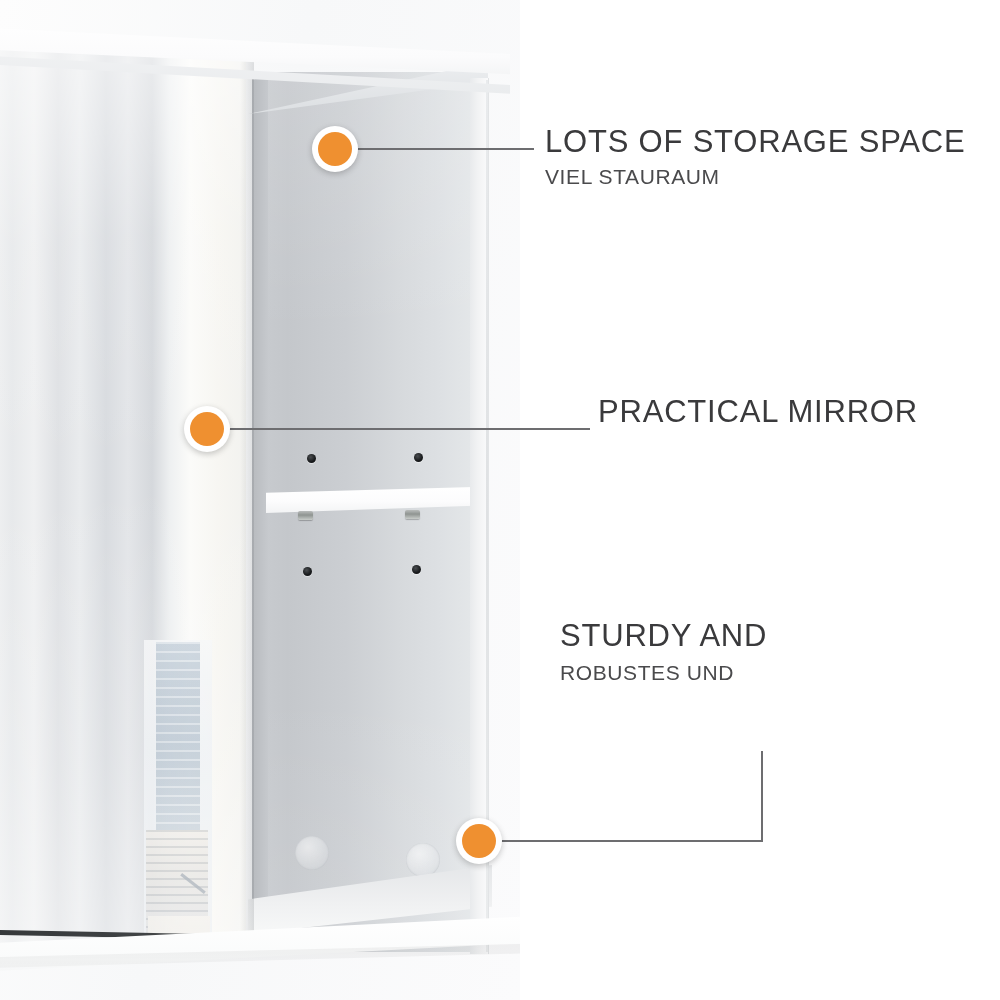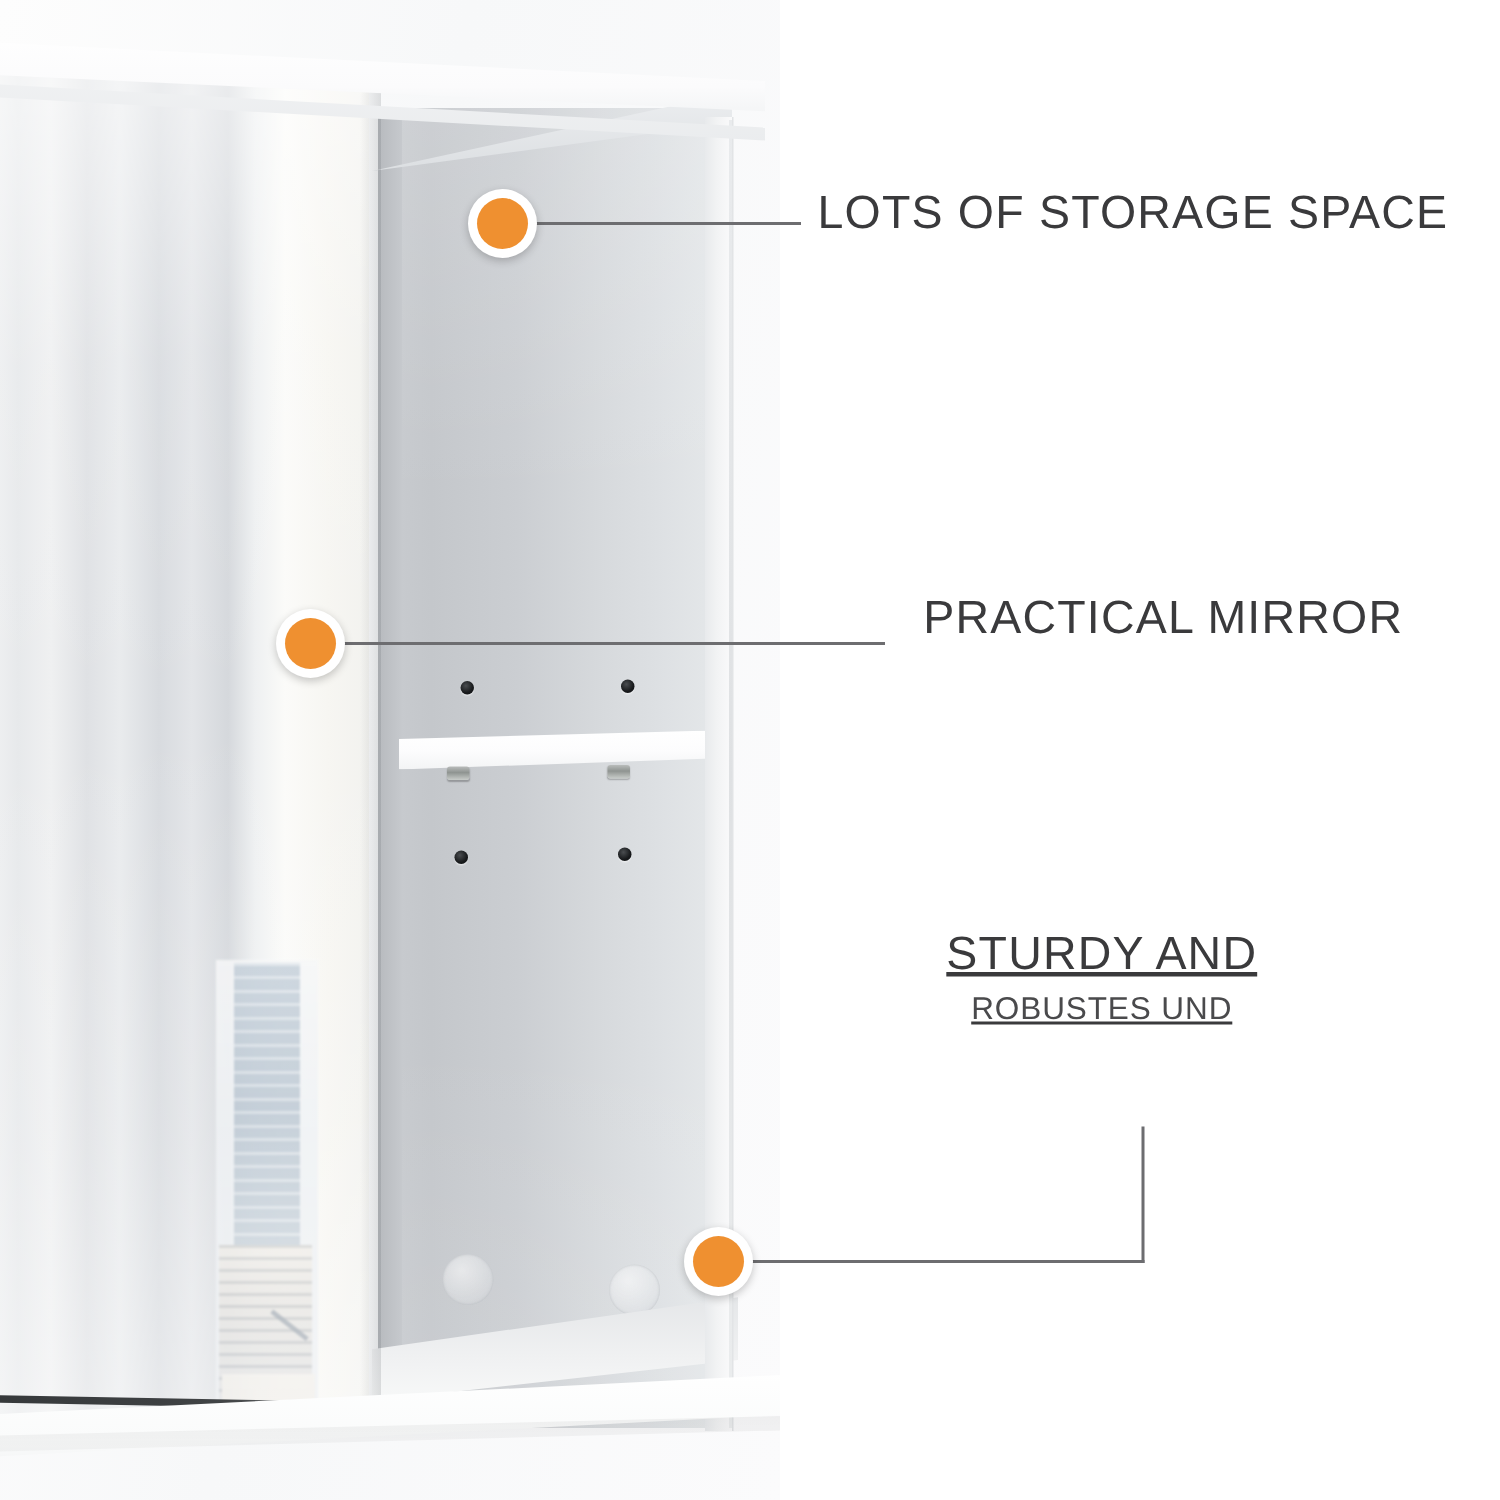--- a/index.html
+++ b/index.html
@@ -347,21 +347,20 @@
   }
   .marker-dot {
     width: 34px;
     height: 34px;
     border-radius: 50%;
     background: #ef9030;
   }
 
   .callout {
     position: absolute;
-    text-align: center;
     color: #3a3a3c;
     line-height: 1.06;
   }
   .callout .title {
     font-size: 31px;
     letter-spacing: 0.8px;
     font-weight: 400;
     white-space: nowrap;
     color: #3a3a3c;
   }
@@ -428,33 +427,34 @@
     <div class="bottom-board"></div>
     <div class="bottom-board-shadow"></div>
   </div>
 
   <div class="connector connector-h" style="left:356px; top:148px; width:178px;"></div>
   <div class="marker" style="left:312px; top:126px;">
     <div class="marker-dot"></div>
   </div>
   <div class="callout" style="left:545px; top:126px; width:410px;">
     <div class="title">LOTS OF STORAGE SPACE</div>
+    <div class="sub">VIEL STAURAUM</div>
   </div>
 
   <div class="connector connector-h" style="left:228px; top:428px; width:362px;"></div>
   <div class="marker" style="left:184px; top:406px;">
     <div class="marker-dot"></div>
   </div>
   <div class="callout" style="left:598px; top:396px; width:355px;">
     <div class="title">PRACTICAL MIRROR</div>
   </div>
 
   <div class="connector connector-h" style="left:500px; top:840px; width:263px;"></div>
   <div class="connector connector-v" style="left:761px; top:751px; height:91px;"></div>
   <div class="marker" style="left:456px; top:818px;">
     <div class="marker-dot"></div>
   </div>
-  <div class="callout" style="left:532px; top:620px; width:405px;text-decoration:underline;">
+  <div class="callout" style="left:560px; top:620px; width:405px;">
     <div class="title two-line">STURDY AND</div>
     <div class="sub two-line">ROBUSTES UND</div>
   </div>
 
 </div>
 
 </body></html>

